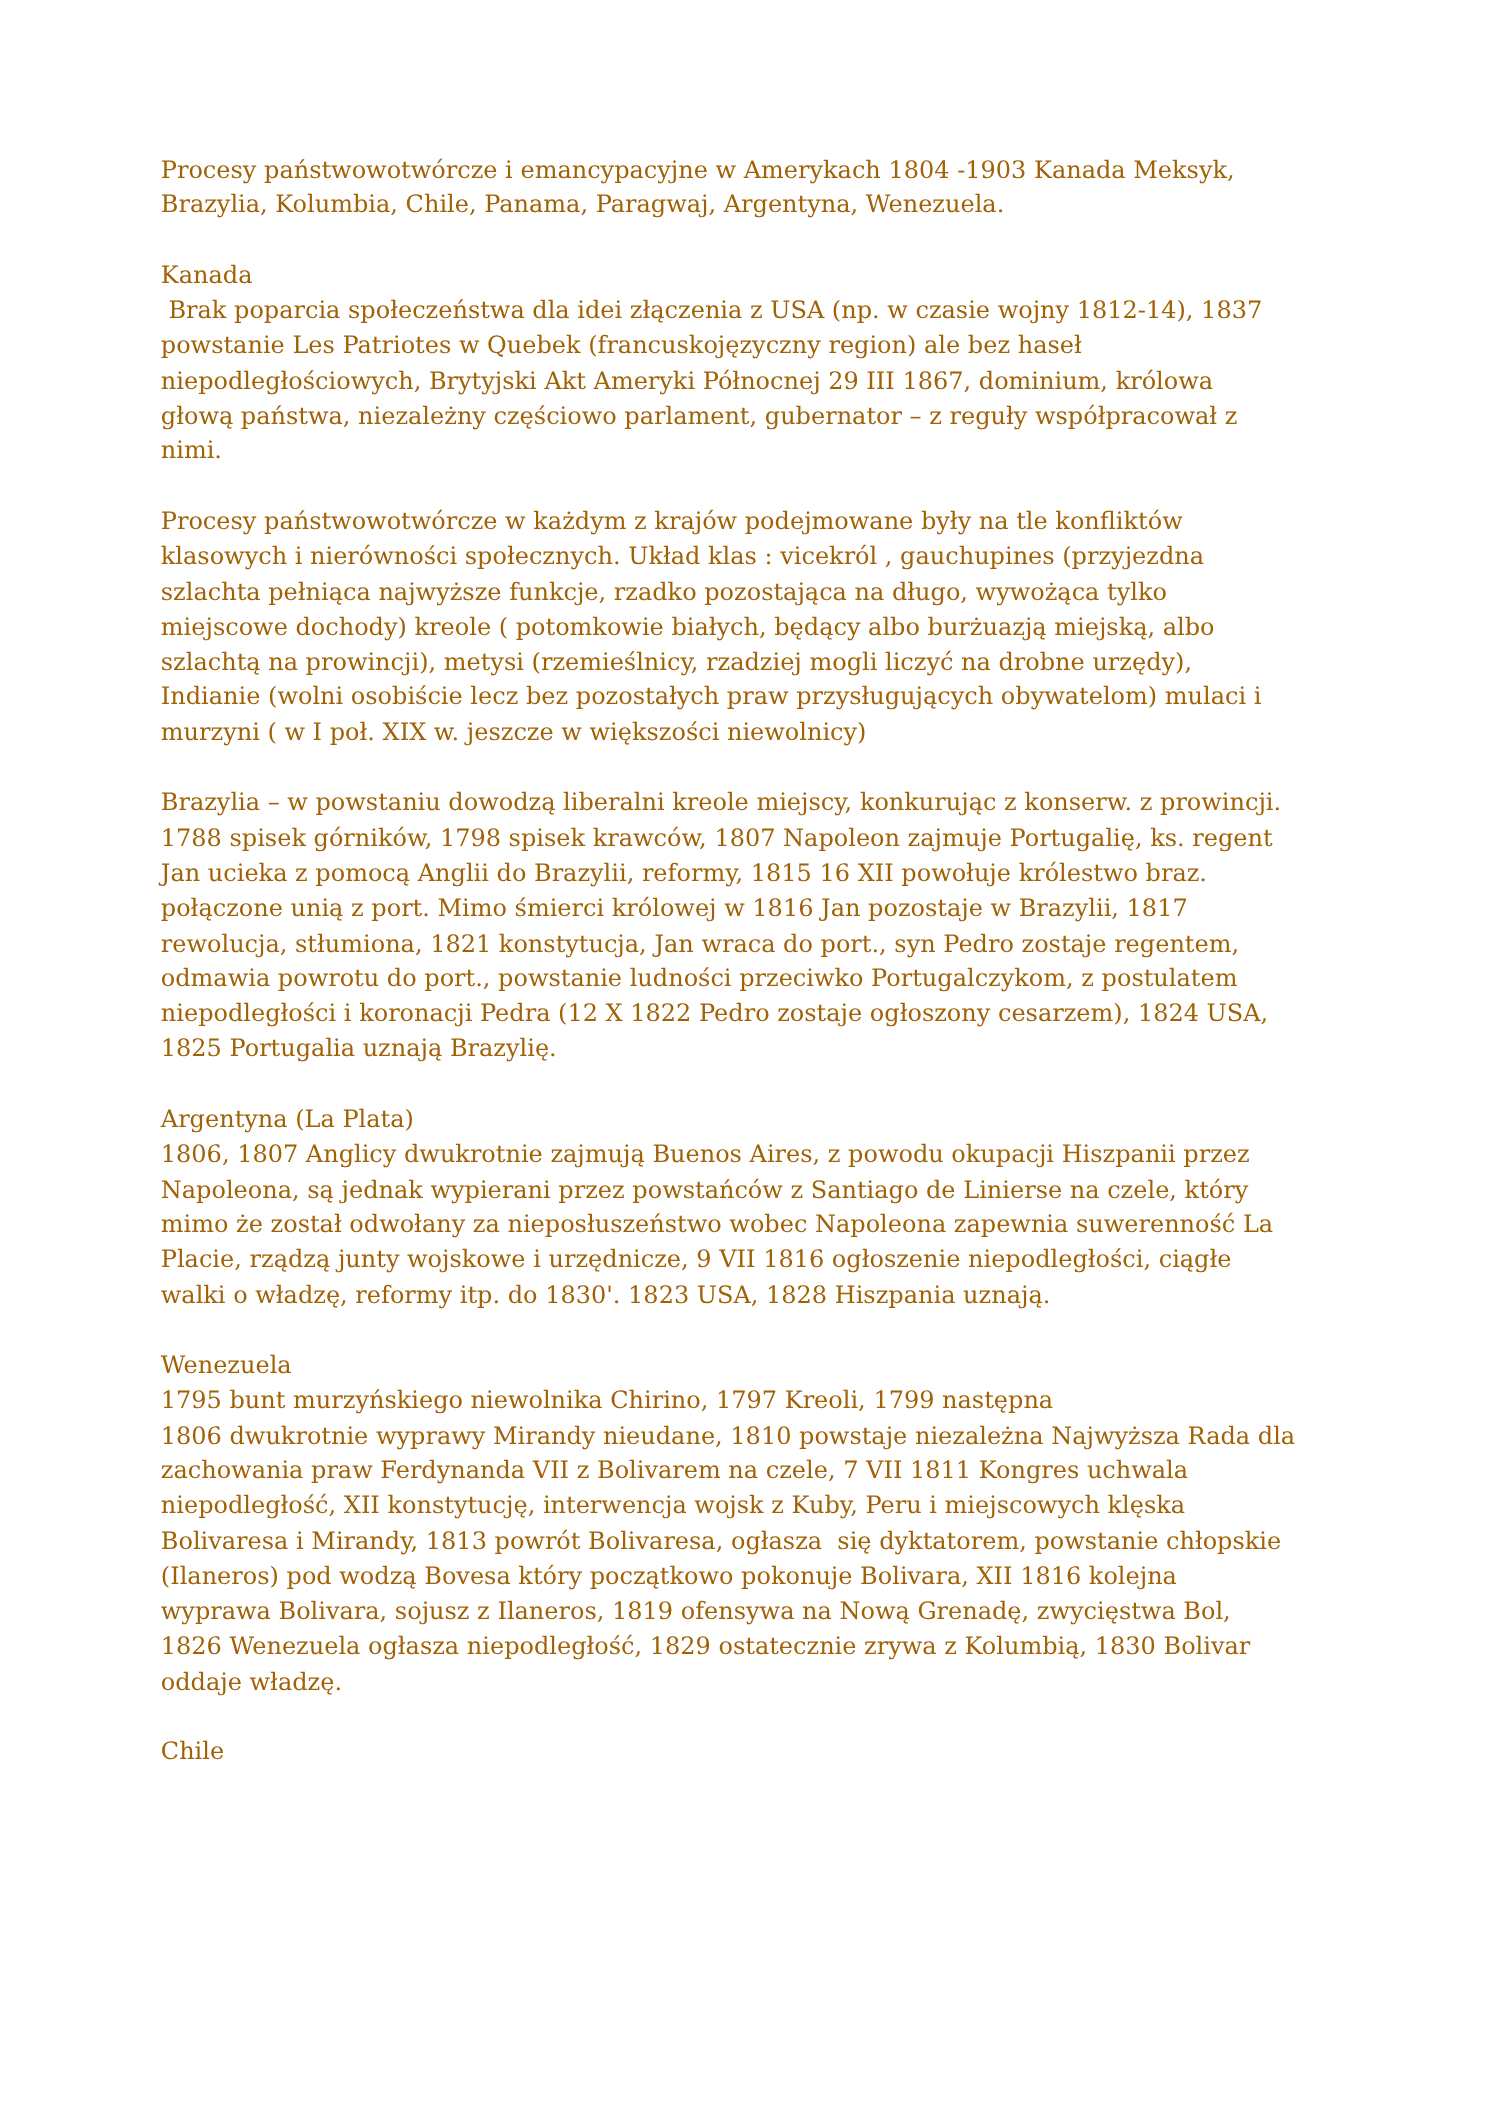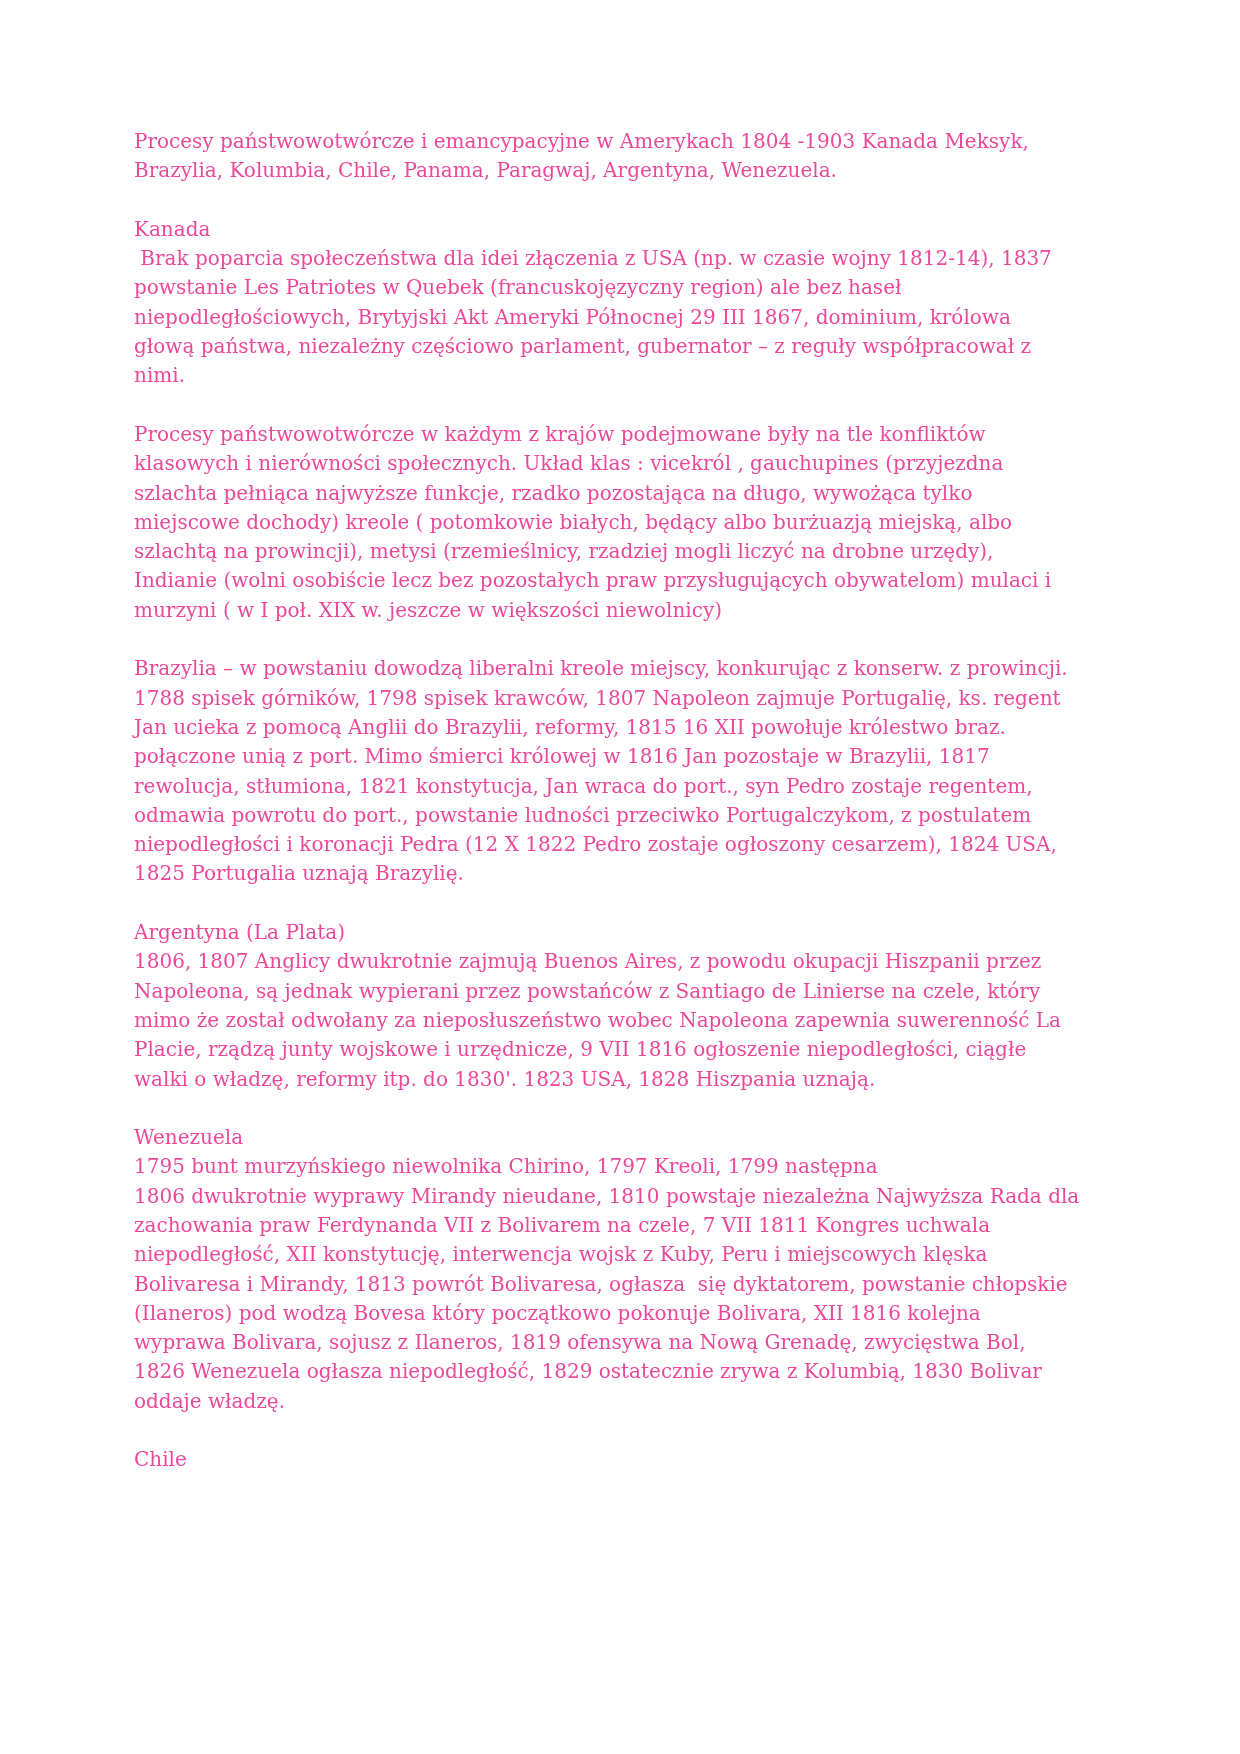--- a/index.html
+++ b/index.html
@@ -17,21 +17,21 @@
     box-sizing: border-box;
     width: 1240px;
     height: 1754px;
     padding: 127px 40px 0 134px;
     background: #ffffff;
   }
   .para {
     font-family: "DejaVu Serif", "Liberation Serif", serif;
     font-size: 20px;
     line-height: 29.3px;
-    color: #ec4899;
+    color: #a16207;
     white-space: pre-wrap;
     margin: 0 0 29.3px 0;
     letter-spacing: 0px;
   }
   .para:last-child { margin-bottom: 10px; }
 </style>
 </head>
 <body>
 
 <div class="page">

